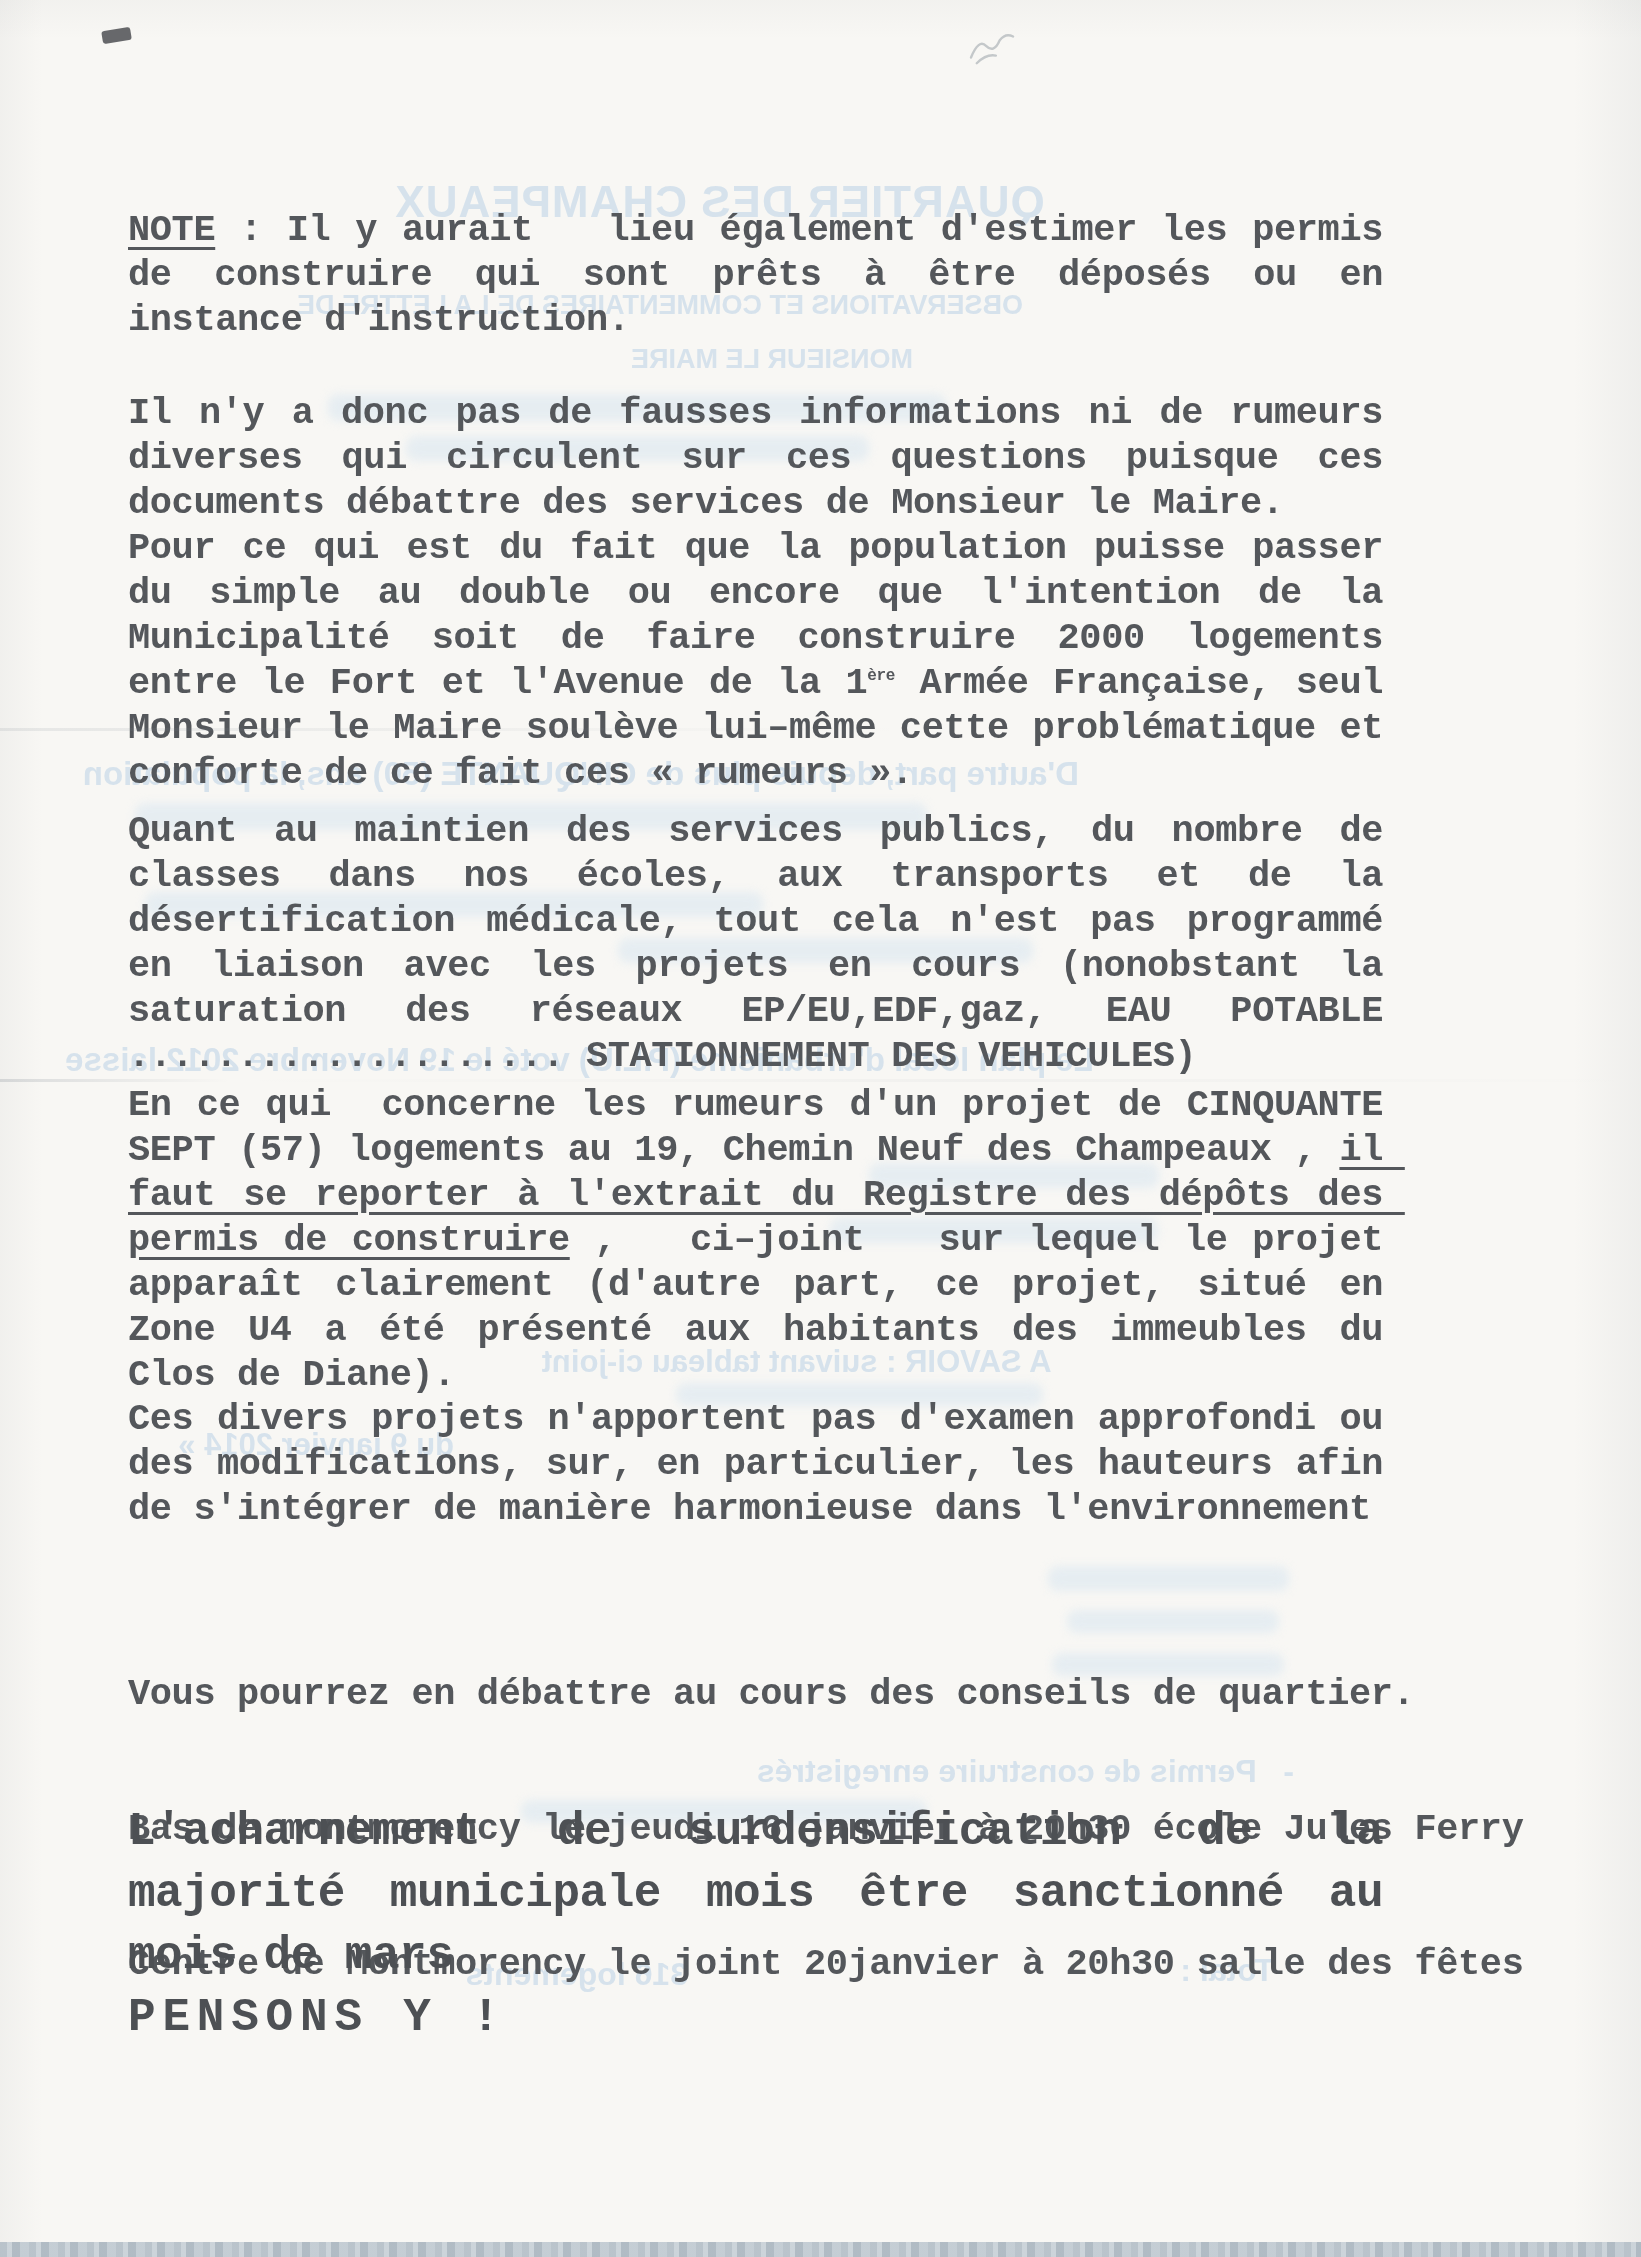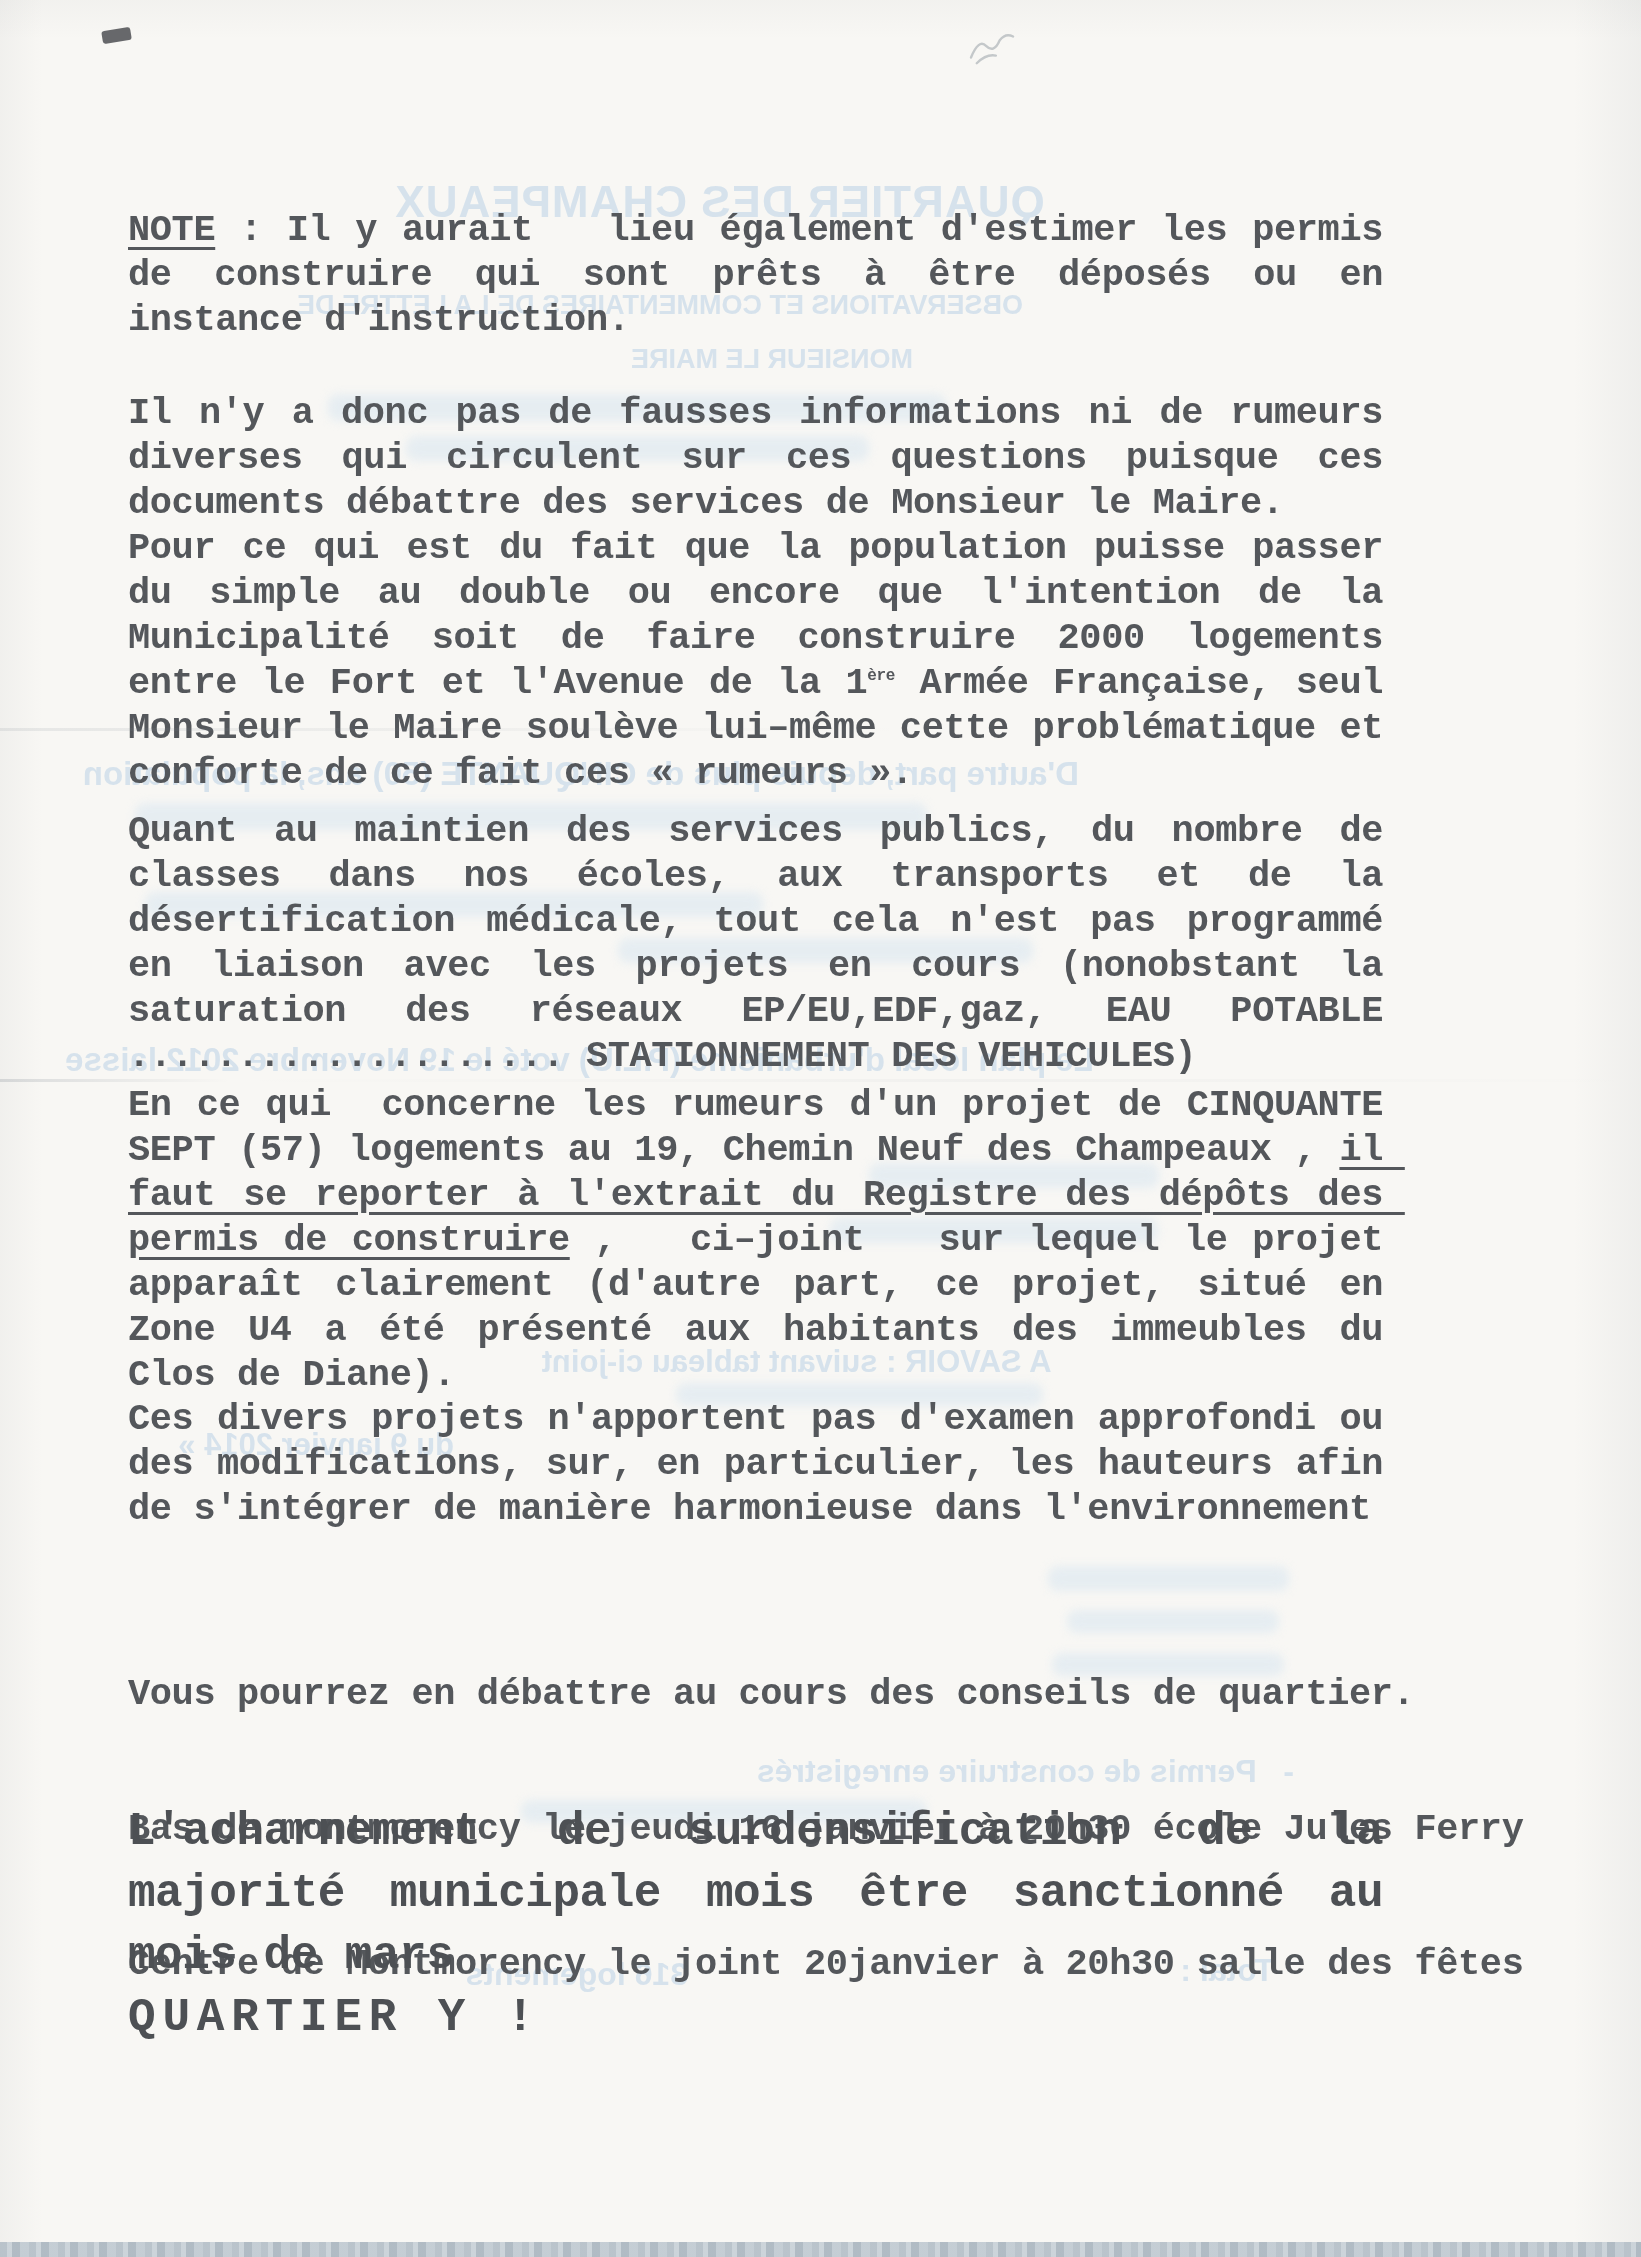--- a/index.html
+++ b/index.html
@@ -127,21 +127,21 @@
 
   <div class="txt" style="top:1397px;"><span>Ces divers projets n'apportent pas d'examen approfondi ou des modifications, sur, en particulier, les hauteurs afin de s'intégrer de manière harmonieuse dans l'environnement</span></div>
 
   <div class="txt lines" style="top:1582px;text-align:left;">
     <div>Vous pourrez en débattre au cours des conseils de quartier.</div>
     <div>Bas de montmorency le jeudi 16 janvier à 20h30 école Jules Ferry</div>
     <div>Centre de Montmorency le joint 20janvier à 20h30 salle des fêtes</div>
   </div>
 
   <div class="txt big" style="top:1801px;"><span>L'acharnement de surdensification de la majorité municipale mois être sanctionné au mois de mars</span>
-<span class="slogan">QUARTIER Y !</span></div>
+<span class="slogan">PENSONS Y !</span></div>
 
   <div class="ink-mark"></div>
   <div class="pencil">
     <svg width="52" height="44" viewBox="0 0 54 46">
       <path d="M4 34 q8 -20 16 -12 t14 -6 q6 -8 14 -4 M10 40 q10 -10 20 -8" fill="none" stroke="#9aa2a8" stroke-width="2.5" stroke-linecap="round"></path>
     </svg>
   </div>
   <div class="crease c1"></div>
   <div class="crease c2"></div>
   <div class="scan-bottom"></div>

